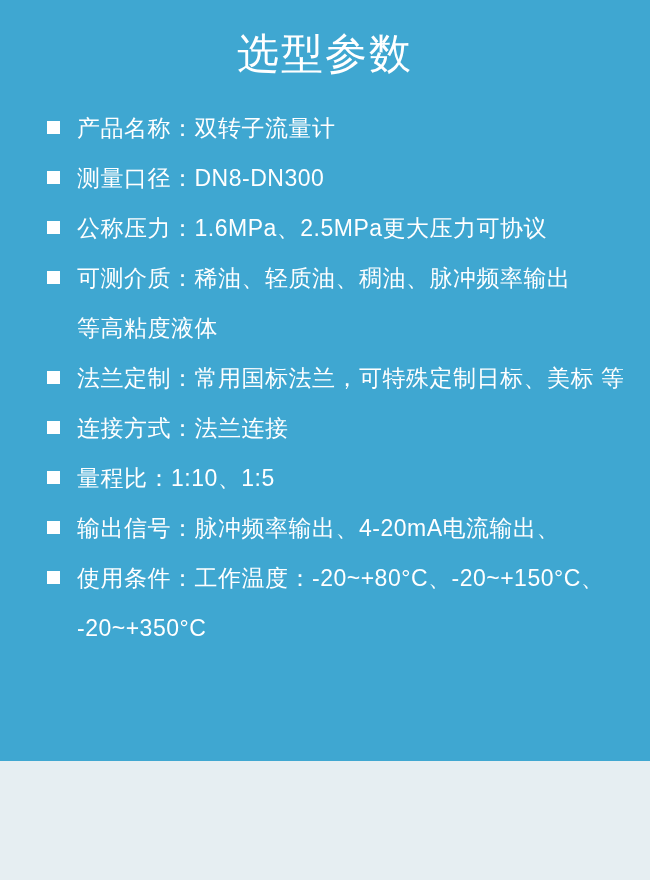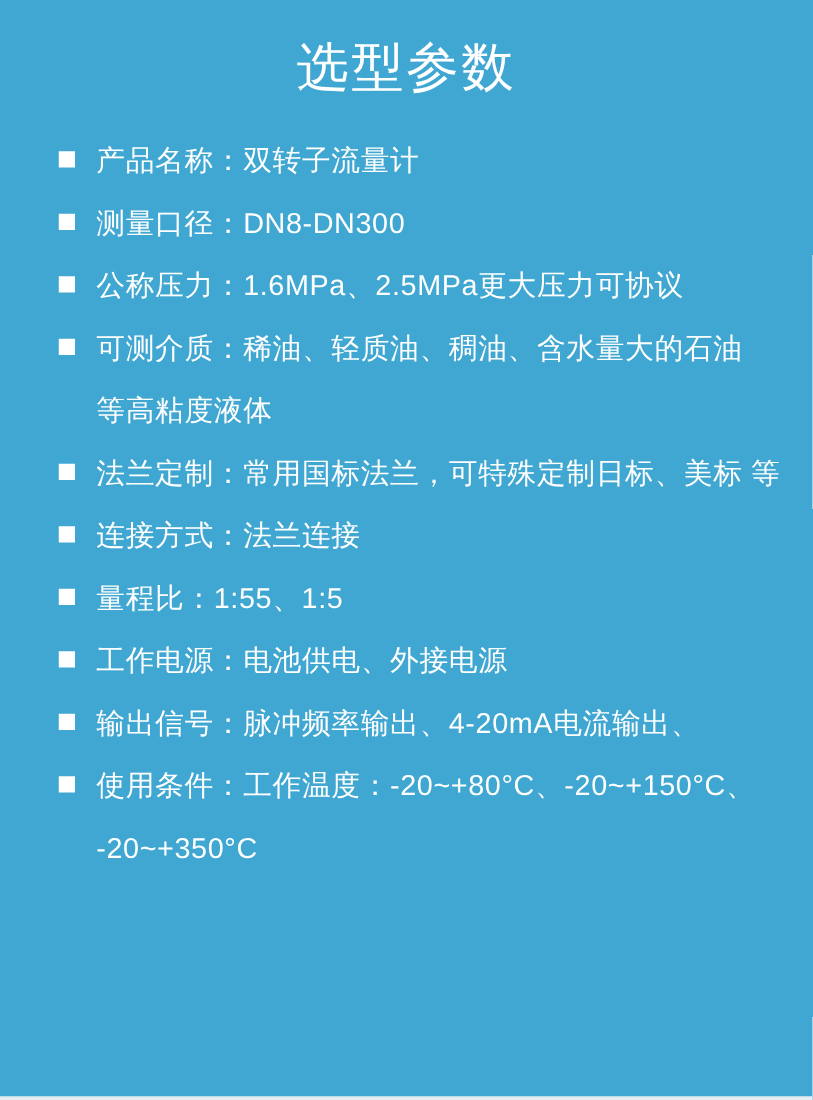--- a/index.html
+++ b/index.html
@@ -18,21 +18,21 @@
     width: 650px;
     height: 880px;
     background: var(--edge);
     overflow: hidden;
   }
   .panel {
     position: absolute;
     top: 0;
     left: 0;
     width: 650px;
-    height: 877px;
+    height: 761px;
     background: var(--bg);
   }
   .page-title {
     position: absolute;
     top: 30px;
     left: 0;
     width: 100%;
     text-align: center;
     font-size: 42px;
     font-weight: 500;
@@ -92,21 +92,21 @@
   <div class="item">
     <span class="bullet"></span>
     <div class="lines">
             <div class="line">公称压力：1.6MPa、2.5MPa更大压力可协议</div>
           </div>
   </div>
 
   <div class="item">
     <span class="bullet"></span>
     <div class="lines">
-            <div class="line">可测介质：稀油、轻质油、稠油、含水量大的石油</div>
+            <div class="line">可测介质：稀油、轻质油、稠油、脉冲频率输出</div>
             <div class="line">等高粘度液体</div>
           </div>
   </div>
 
   <div class="item">
     <span class="bullet"></span>
     <div class="lines">
             <div class="line">法兰定制：常用国标法兰，可特殊定制日标、美标 等</div>
           </div>
   </div>
@@ -115,30 +115,24 @@
     <span class="bullet"></span>
     <div class="lines">
             <div class="line">连接方式：法兰连接</div>
           </div>
   </div>
 
 
   <div class="item">
     <span class="bullet"></span>
     <div class="lines">
-            <div class="line">量程比：1:55、1:5</div>
+            <div class="line">量程比：1:10、1:5</div>
           </div>
   </div>
 
-  <div class="item">
-    <span class="bullet"></span>
-    <div class="lines">
-            <div class="line">工作电源：电池供电、外接电源</div>
-          </div>
-  </div>
 
   <div class="item">
     <span class="bullet"></span>
     <div class="lines">
             <div class="line">输出信号：脉冲频率输出、4-20mA电流输出、</div>
           </div>
   </div>
 
   <div class="item">
     <span class="bullet"></span>

